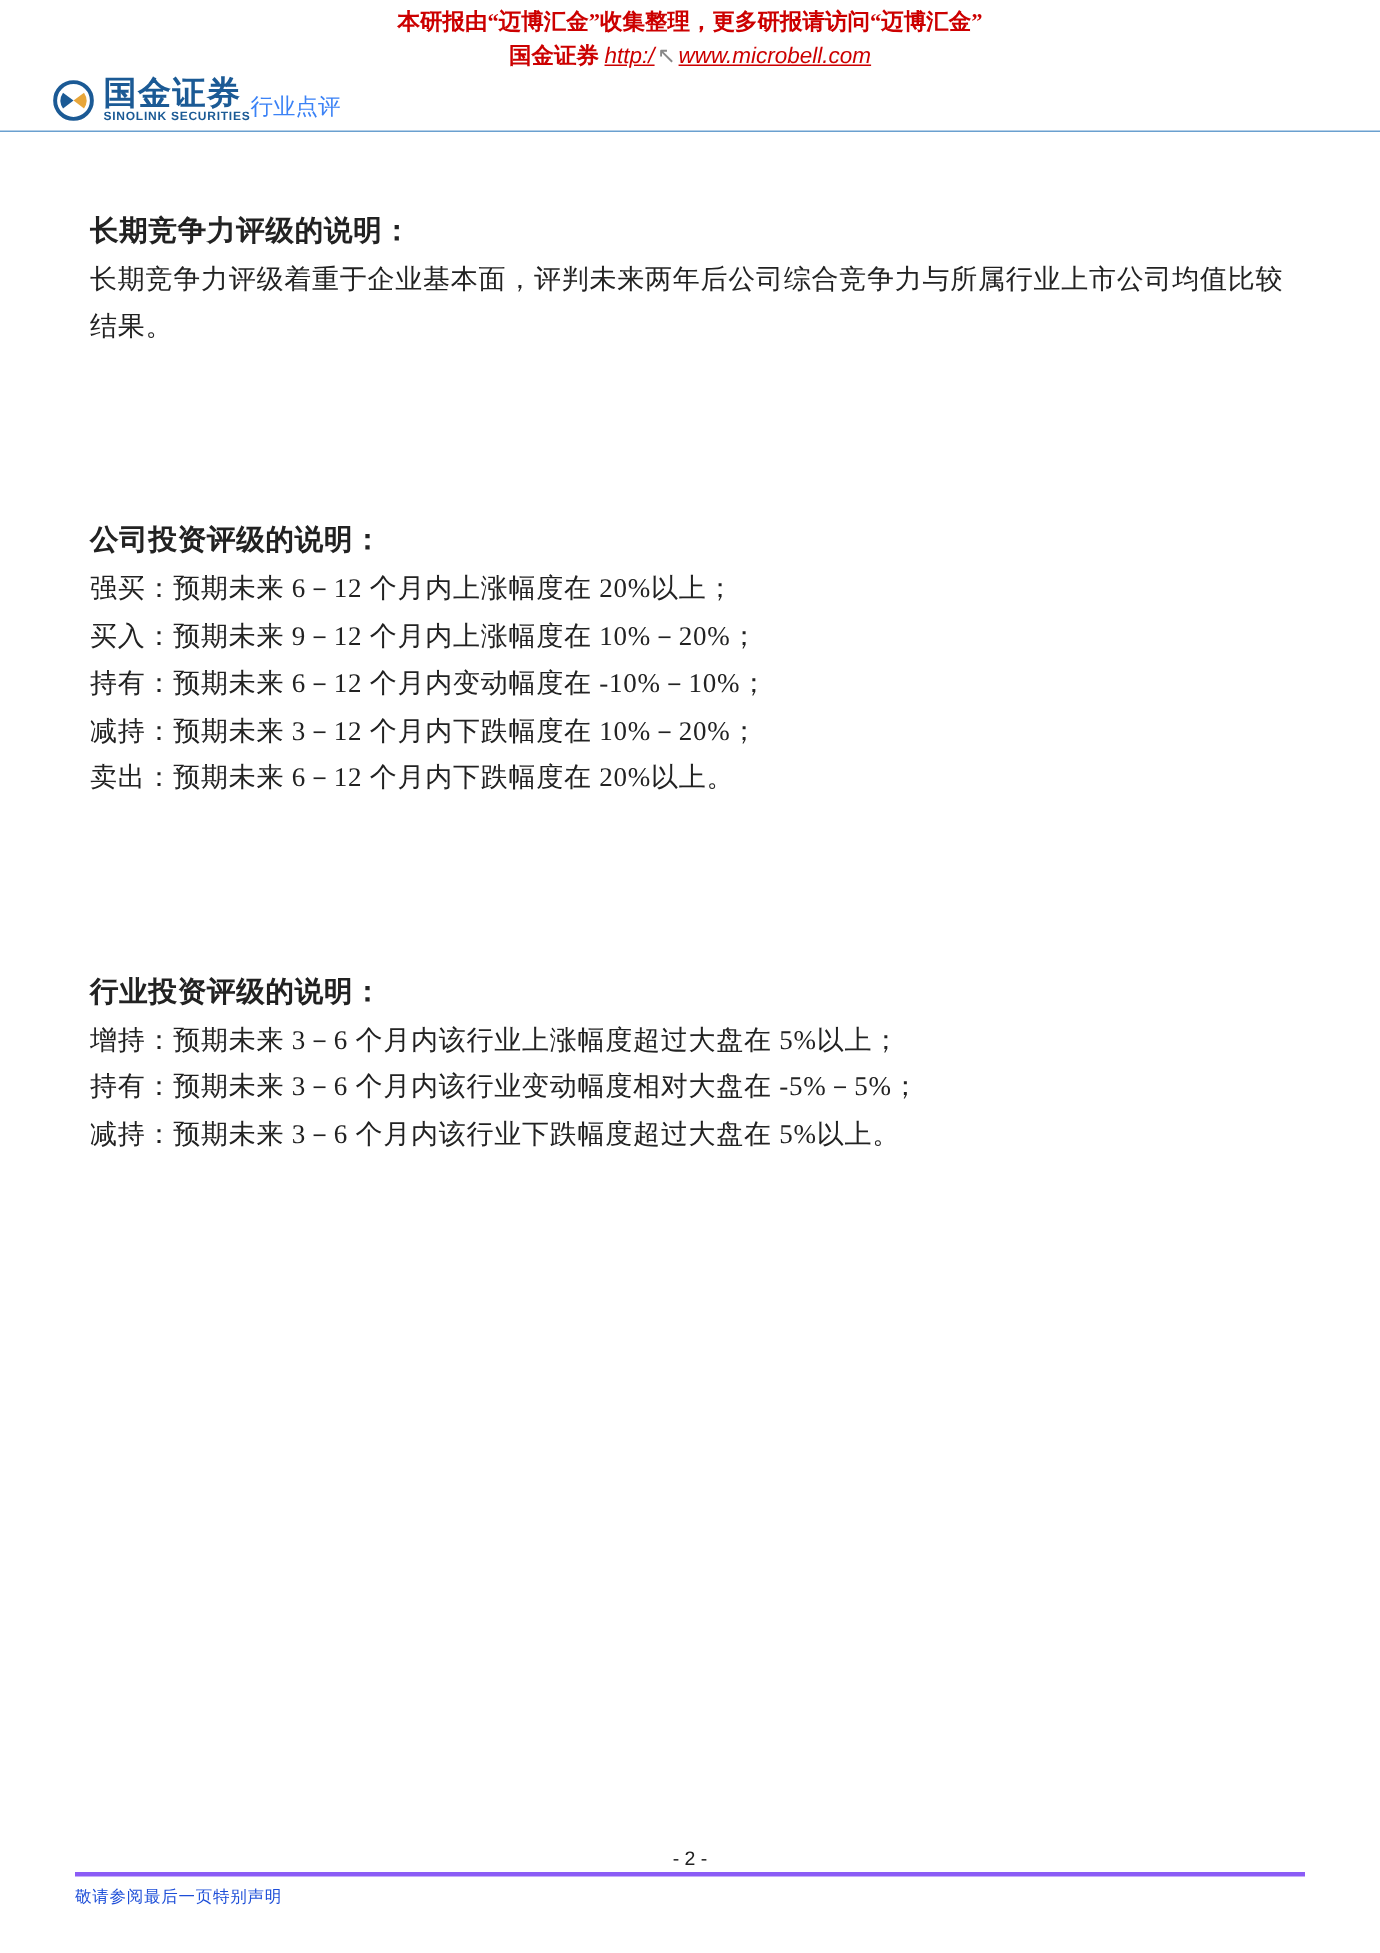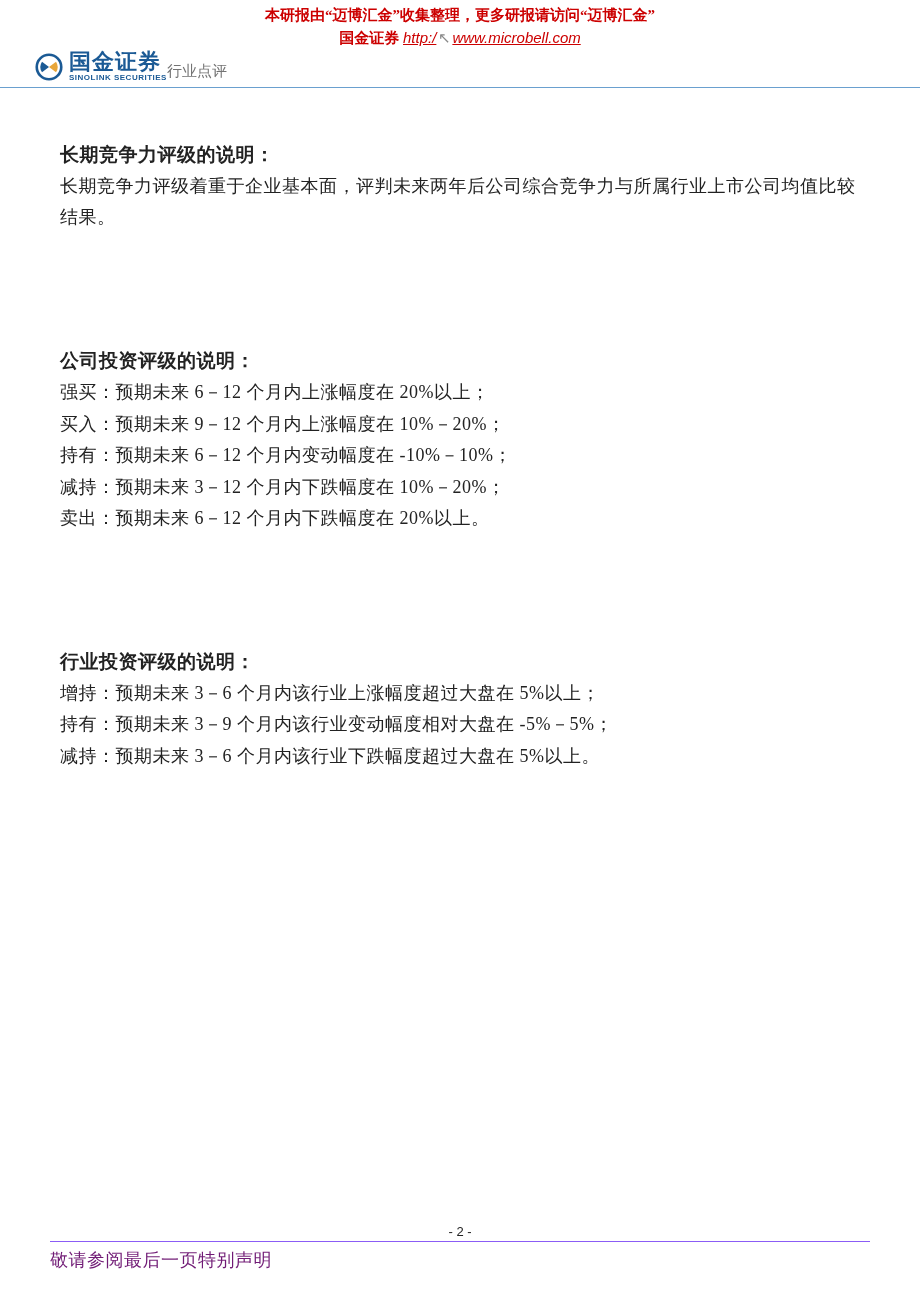--- a/index.html
+++ b/index.html
@@ -66,21 +66,21 @@
       font-family: Arial, sans-serif;
       font-size: 8px;
       color: #1b5a95;
       letter-spacing: 0.5px;
       line-height: 1.2;
       font-weight: bold;
     }
     .header-right {
       font-family: "SimSun", serif;
       font-size: 15px;
-      color: #737373;
+      color: #3b82f6;
       padding-bottom: 6px;
       padding-right: 6px;
     }
     .content {
       padding: 50px 60px 0 60px;
       line-height: 1.75;
       letter-spacing: 0.5px;
     }
     .section {
       margin-bottom: 110px;
@@ -103,24 +103,24 @@
       padding: 0 50px;
     }
     .page-num {
       text-align: center;
       font-family: Arial, sans-serif;
       font-size: 13px;
       color: #222;
       padding-bottom: 2px;
     }
     .footer-line {
-      border-top: 1px solid #8b5cf6;
+      border-top: 3px solid #8b5cf6;
       padding-top: 6px;
-      font-size: 18px;
-      color: #701a75;
+      font-size: 11px;
+      color: #1d4ed8;
       letter-spacing: 0.5px;
     }
   </style>
 </head>
 <body>
 
 <div class="banner">
   <div>本研报由“迈博汇金”收集整理，更多研报请访问“迈博汇金”</div>
   <div>
     <span>国金证券  </span><a class="banner-link"><span>http:/</span><span class="cursor-glyph">↖</span><span>www.microbell.com</span></a>
@@ -154,21 +154,21 @@
     <div class="rating-item">强买：预期未来 6－12 个月内上涨幅度在 20%以上；</div>
     <div class="rating-item">买入：预期未来 9－12 个月内上涨幅度在 10%－20%；</div>
     <div class="rating-item">持有：预期未来 6－12 个月内变动幅度在 -10%－10%；</div>
     <div class="rating-item">减持：预期未来 3－12 个月内下跌幅度在 10%－20%；</div>
     <div class="rating-item">卖出：预期未来 6－12 个月内下跌幅度在 20%以上。</div>
   </div>
 
   <div class="section">
     <div class="section-title">行业投资评级的说明：</div>
     <div class="rating-item">增持：预期未来 3－6 个月内该行业上涨幅度超过大盘在 5%以上；</div>
-    <div class="rating-item">持有：预期未来 3－9 个月内该行业变动幅度相对大盘在 -5%－5%；</div>
+    <div class="rating-item">持有：预期未来 3－6 个月内该行业变动幅度相对大盘在 -5%－5%；</div>
     <div class="rating-item">减持：预期未来 3－6 个月内该行业下跌幅度超过大盘在 5%以上。</div>
   </div>
 
 </div>
 
 <div class="footer">
   <div class="page-num">- 2 -</div>
   <div class="footer-line">敬请参阅最后一页特别声明</div>
 </div>
 

